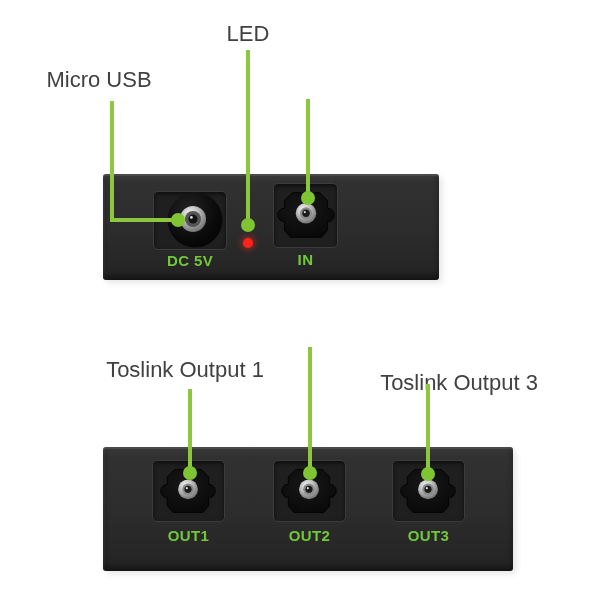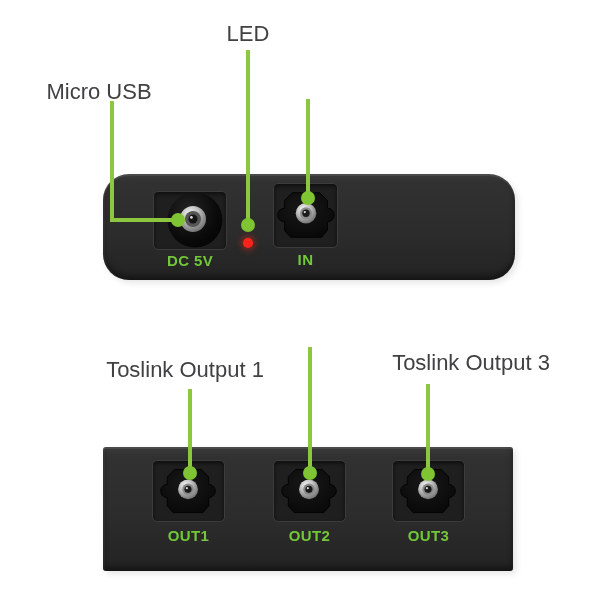--- a/index.html
+++ b/index.html
@@ -64,42 +64,42 @@
     <radialGradient id="tosBody" cx="45%" cy="35%" r="80%">
       <stop offset="0%" stop-color="#181818"></stop>
       <stop offset="100%" stop-color="#060606"></stop>
     </radialGradient>
   </defs>
 </svg>
 
 <div class="canvas">
 
   <div class="callout-label" style="left:248px;top:23px;text-align:center;">LED</div>
-  <div class="callout-label" style="left:99px;top:69px;margin-top:12px;">Micro USB</div>
+  <div class="callout-label" style="left:99px;top:69px;">Micro USB</div>
   <div class="callout-label" style="left:185px;top:359px;">Toslink Output 1</div>
-  <div class="callout-label" style="left:459px;top:352px;margin-left:12px;">Toslink Output 3</div>
+  <div class="callout-label" style="left:459px;top:372px;">Toslink Output 3</div>
 
   <div class="pline" style="left:246px;top:50px;width:4px;height:173px;"></div>
   <div class="pline" style="left:110px;top:101px;width:4px;height:121px;"></div>
   <div class="pline" style="left:110px;top:218px;width:68px;height:4px;"></div>
   <div class="pline" style="left:306px;top:99px;width:4px;height:97px;"></div>
   <div class="pline" style="left:308px;top:347px;width:4px;height:124px;"></div>
   <div class="pline" style="left:188px;top:389px;width:4px;height:82px;"></div>
   <div class="pline" style="left:426px;top:384px;width:4px;height:88px;"></div>
 
   <div class="pdot" style="left:171px;top:213px;"></div>
   <div class="pdot" style="left:241px;top:218px;"></div>
   <div class="pdot" style="left:301px;top:191px;"></div>
   <div class="pdot" style="left:183px;top:466px;"></div>
   <div class="pdot" style="left:303px;top:466px;"></div>
   <div class="pdot" style="left:421px;top:467px;"></div>
 
   <div class="led-dot" style="left:243px;top:238px;"></div>
 
-  <div class="panel" style="left:103px;top:174px;width:412px;height:106px;border-radius:26px;">
+  <div class="panel" style="left:103px;top:174px;width:336px;height:106px;">
 
     <div class="recess" style="left:50px;top:17px;width:74px;height:59px;"></div>
     <svg class="port-svg" style="left:63px;top:17px;" width="58" height="58" viewBox="0 0 58 58">
       <circle cx="29" cy="29" r="27.5" fill="url(#jackFace)"></circle>
       <circle cx="27" cy="28" r="13" fill="url(#metalGrad)"></circle>
       <circle cx="27" cy="28" r="8" fill="#555555"></circle>
       <circle cx="27" cy="28" r="4.5" fill="#141414"></circle>
       <circle cx="25.4" cy="26.4" r="1.4" fill="#ffffff" opacity="0.85"></circle>
     </svg>
     <div class="port-label" style="left:50px;top:79px;width:74px;">DC 5V</div>

